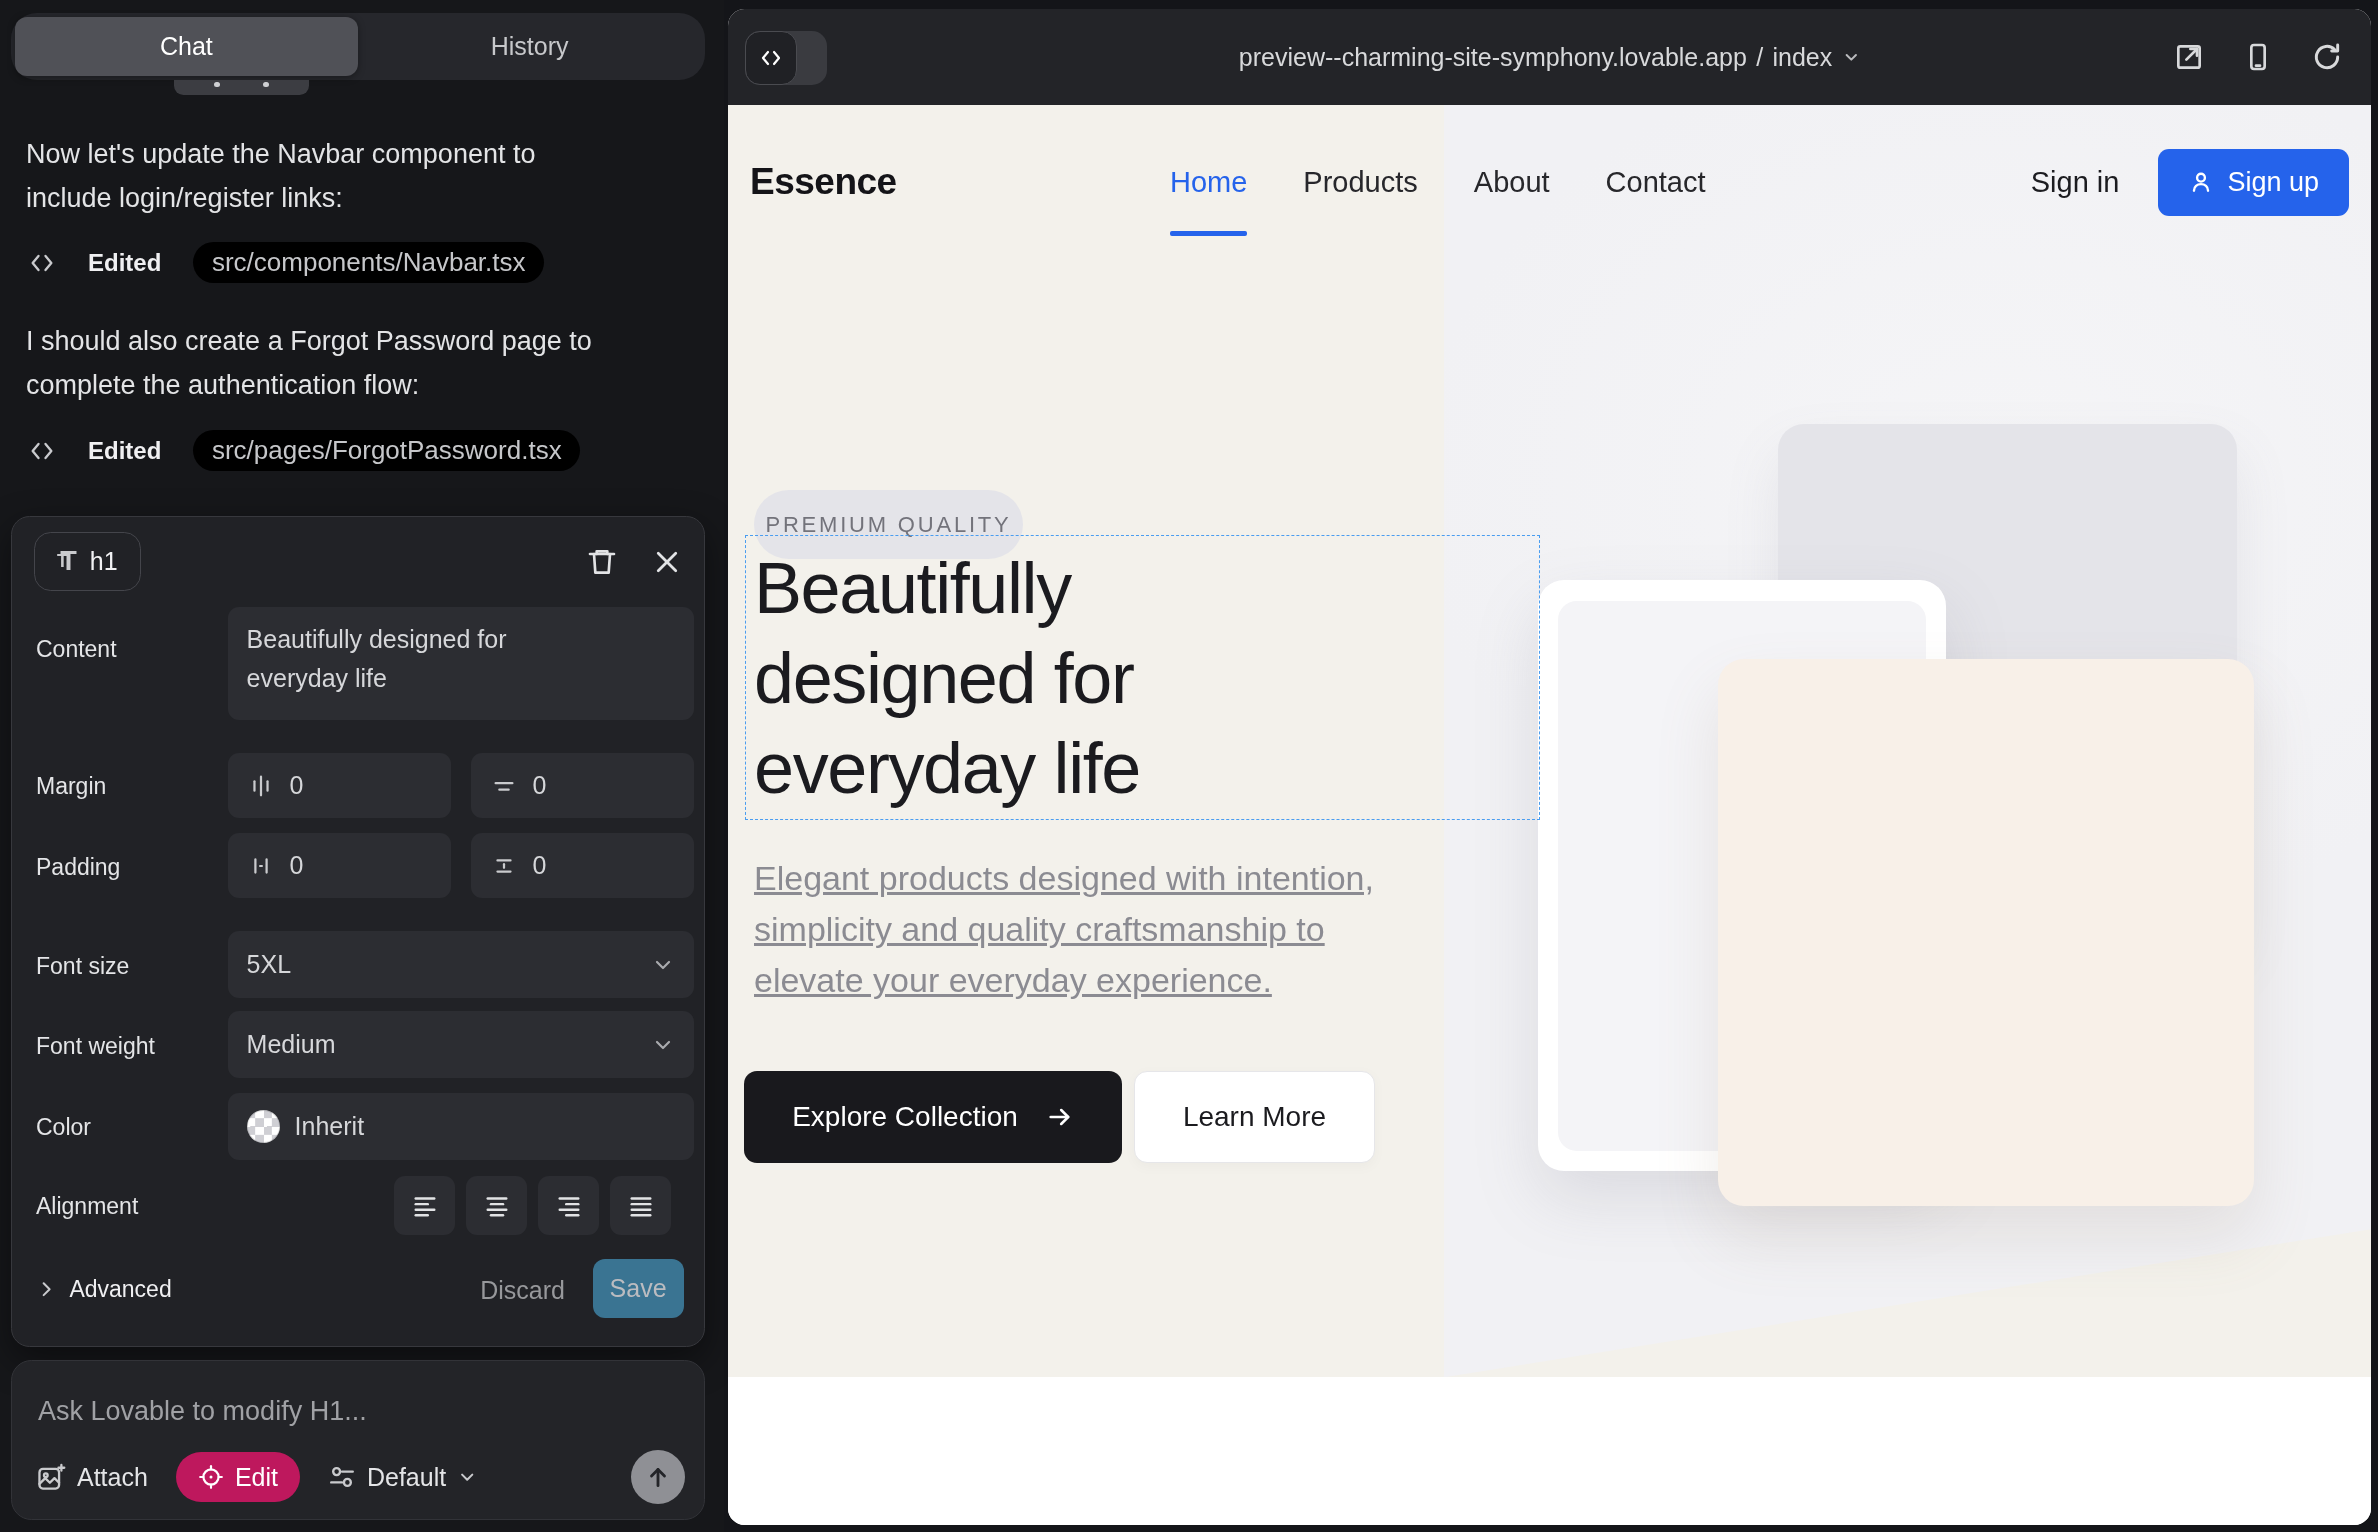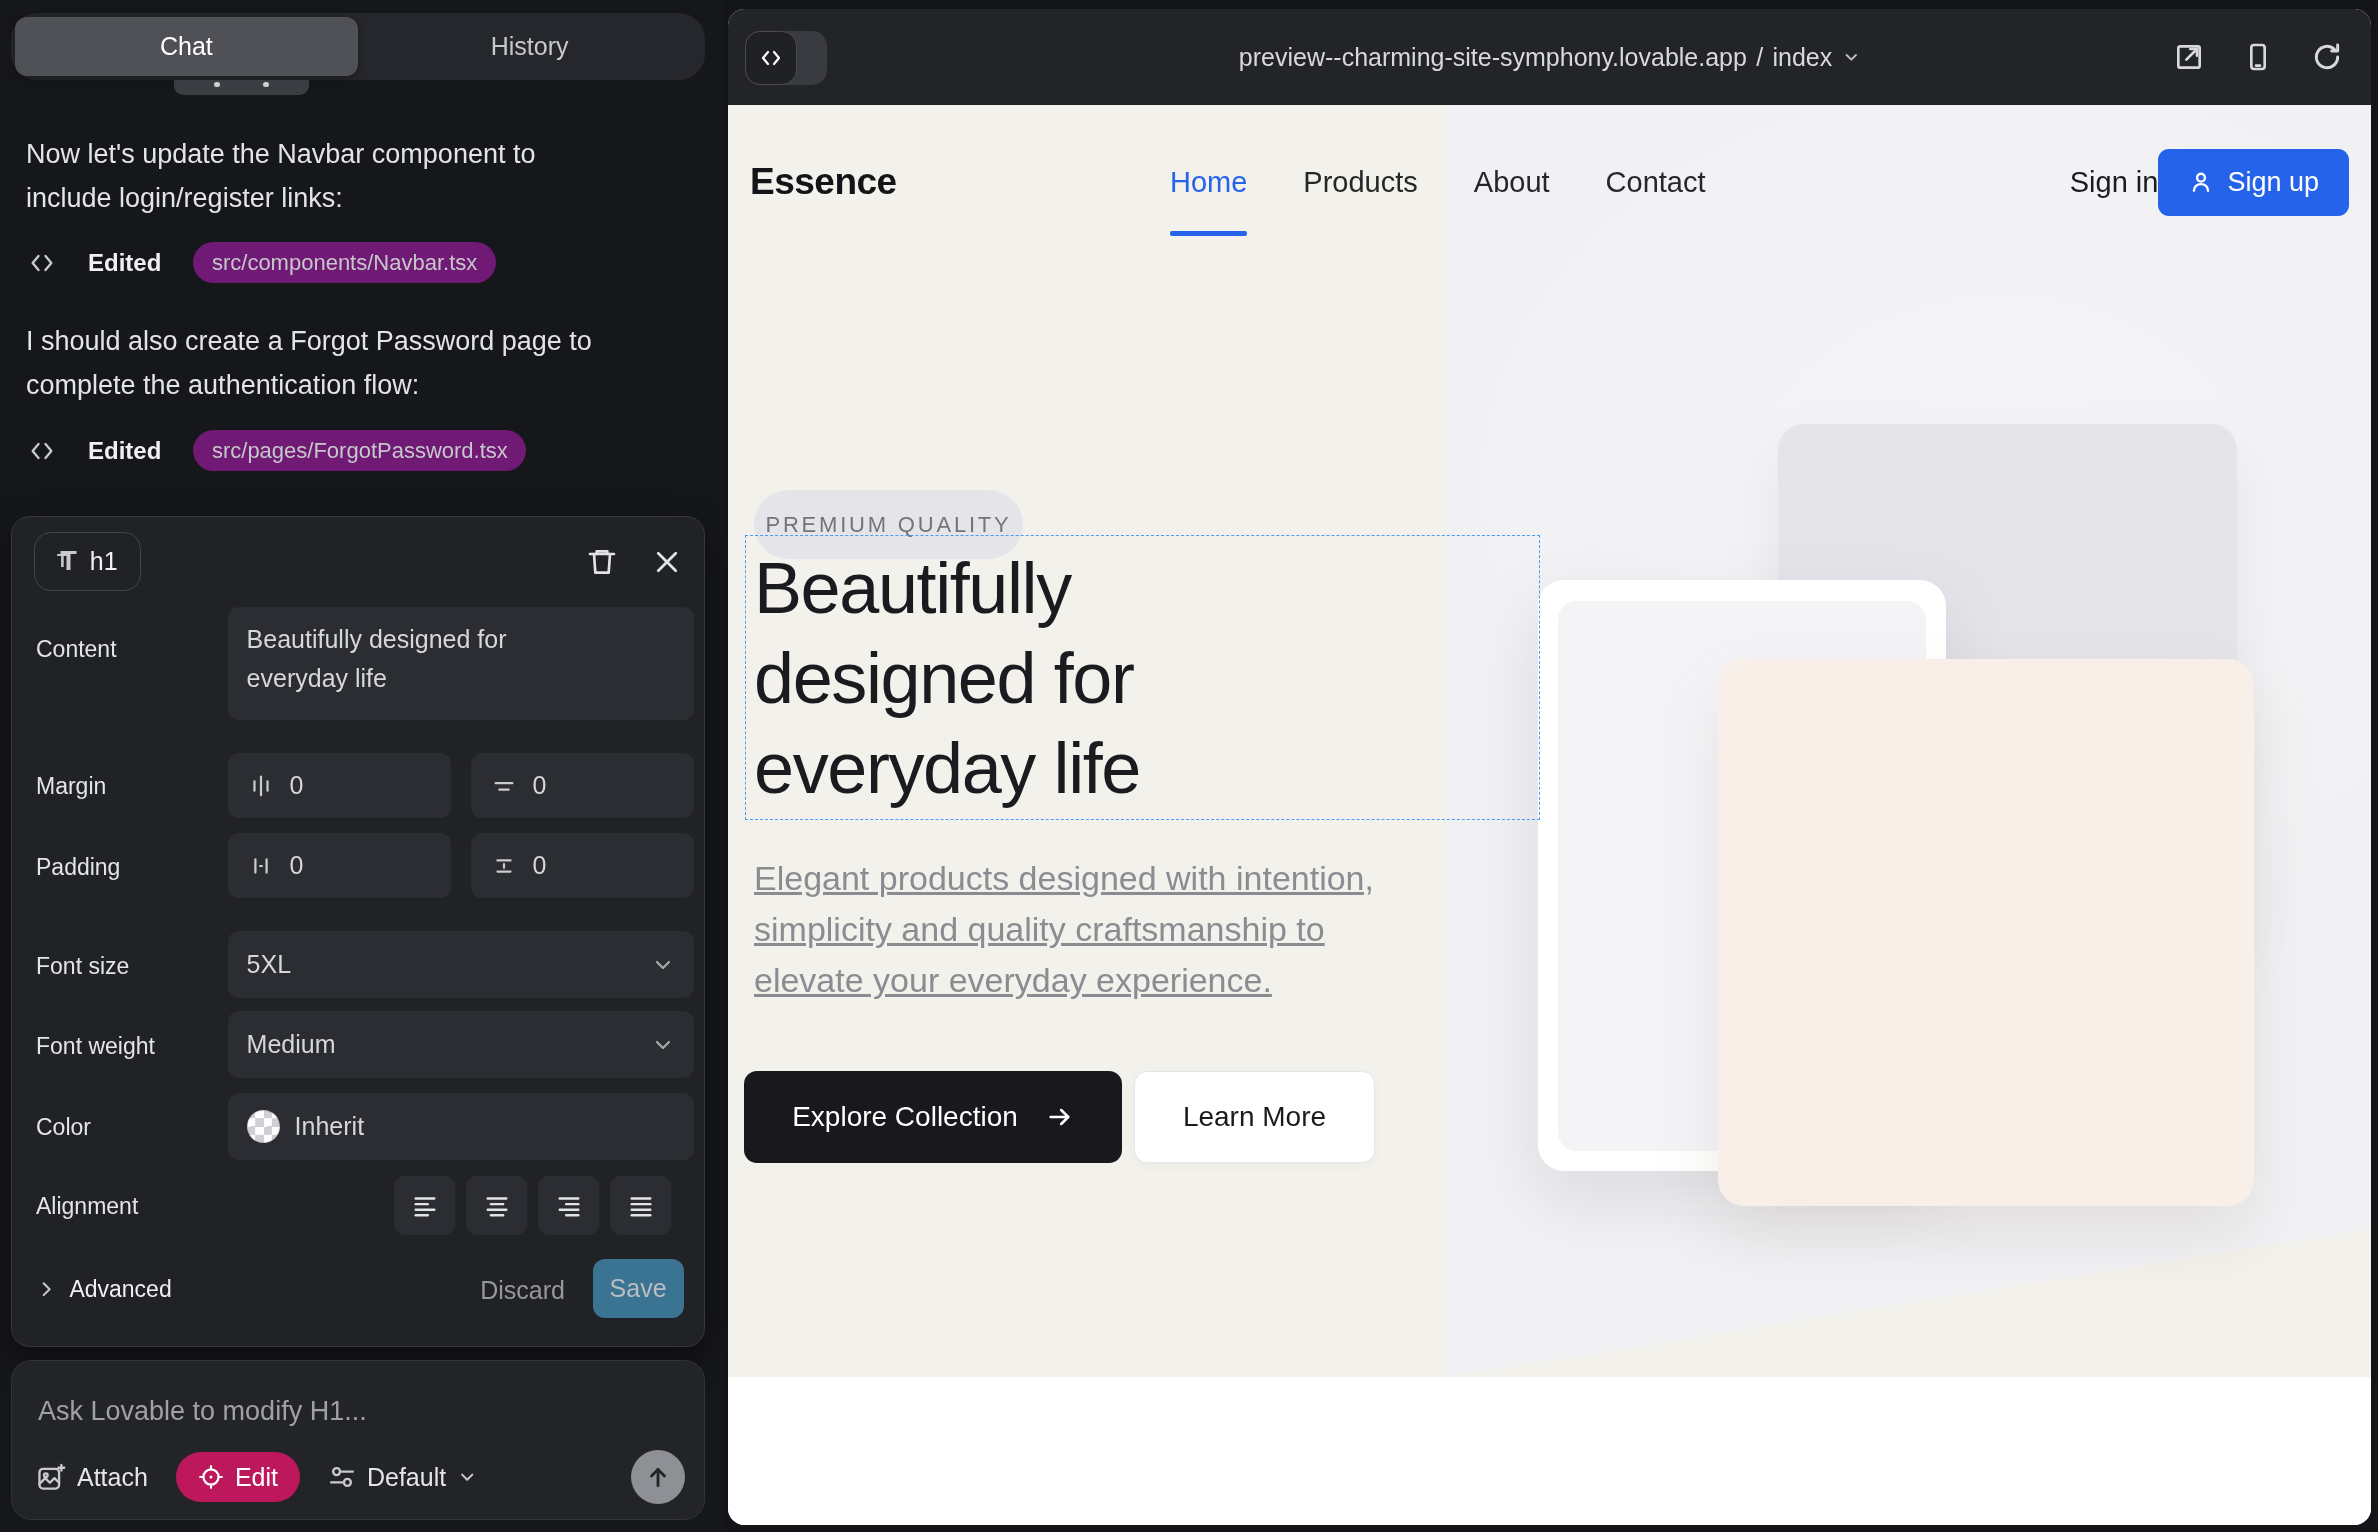--- a/index.html
+++ b/index.html
@@ -13,21 +13,21 @@
   .tabbar { position:absolute; left:11px; top:13px; width:694px; height:67px; background:#26272c; border-radius:26px; display:flex; padding:3.7px; }
   .tab { flex:1; display:flex; align-items:center; justify-content:center; font-size:25px; color:#c7c8cb; border-radius:12px; cursor:pointer; }
   .tab.active { background:#505157; color:#ffffff; box-shadow:0 1.9px 7.4px rgba(0,0,0,.35); }
 
   .scroll-chip { position:absolute; left:174px; top:80px; width:135px; height:15px; background:#3c3d42; border-radius:0 0 9.3px 9.3px; display:flex; align-items:flex-start; justify-content:center; gap:43px; }
   .scroll-chip i { width:5.6px; height:5.6px; border-radius:50%; background:#cfd0d3; margin-top:1.9px; }
 
   .msg { position:absolute; left:26px; width:649px; font-size:27px; line-height:44px; color:#e3e4e6; }
   .file-row { position:absolute; left:28px; display:flex; align-items:center; gap:32px; height:43px; }
   .file-row .act { font-size:24px; font-weight:700; color:#f0f0f2; }
-  .file-chip { background:#701a75; border-radius:927px; padding:0 18.6px; height:41px; display:flex; align-items:center; font-size:22px; color:#c6c7ca; }
+  .file-chip { background:#000000; border-radius:927px; padding:0 18.6px; height:41px; display:flex; align-items:center; font-size:26px; color:#c6c7ca; }
   .icon { display:inline-flex; align-items:center; justify-content:center; color:#c9cacd; }
 
   
   .panel { position:absolute; left:11px; top:516px; width:694px; height:831px; background:#212226; border:0.9px solid #37383d; border-radius:18.6px; box-shadow:0 13px 37px rgba(0,0,0,.45); }
   .tagpill { position:absolute; left:22px; top:15px; height:59px; padding:0 22px; border:0.9px solid #44454b; border-radius:16.7px; display:inline-flex; align-items:center; gap:13px; color:#f2f2f4; }
   .tagpill .t-small { font-size:17.6px; font-weight:600; }
   .tagpill .t-big { font-size:27px; font-weight:600; margin-left:-7.4px; }
   .tagpill .tagname { font-size:25px; }
   .panel-iconbtn { position:absolute; top:22px; width:45px; height:45px; display:flex; align-items:center; justify-content:center; color:#e2e3e5; cursor:pointer; }
   .panel-label { position:absolute; left:24px; font-size:23px; color:#e4e5e7; }
@@ -75,21 +75,21 @@
   .card.white { left:810px; top:475px; width:408px; height:591px; background:#ffffff; box-shadow:0 28px 65px rgba(120,120,140,.18); }
   .card.white .inner { position:absolute; left:20.4px; top:20.4px; right:20.4px; bottom:20.4px; background:#f4f4f7; border-radius:18.6px; }
   .card.cream { left:990px; top:554px; width:536px; height:547px; background:#f8f0e8; box-shadow:0 32px 65px rgba(140,120,100,.14); }
 
   .site-nav { position:absolute; left:0; top:0; right:0; height:154px; }
   .brand { position:absolute; left:22px; top:0; height:154px; display:flex; align-items:center; font-size:37px; font-weight:700; color:#141418; letter-spacing:-0.5px; }
   .nav-links { position:absolute; left:442px; top:0; height:154px; display:flex; align-items:center; gap:56px; }
   .nav-link { font-size:29px; color:#27272b; cursor:pointer; position:relative; }
   .nav-link.active { color:#2563eb; }
   .nav-link.active::after { content:""; position:absolute; left:0; right:0; bottom:-37px; height:4.6px; background:#2563eb; border-radius:1.9px; }
-  .auth { position:absolute; right:22px; top:0; height:154px; display:flex; align-items:center; }
+  .auth { position:absolute; right:22px; top:0; height:154px; display:flex; align-items:center; gap:39px; }
   .signin { font-size:29px; color:#1c1c20; cursor:pointer; }
   .signup { display:flex; align-items:center; gap:13px; height:67px; padding:0 30px; background:#2563eb; border:none; border-radius:11px; color:#ffffff; font-size:27px; font-family:inherit; cursor:pointer; }
 
   .badge { position:absolute; left:26px; top:385px; width:269px; height:69px; background:#e4e4e9; border-radius:927px; display:flex; align-items:center; justify-content:center; font-size:22px; letter-spacing:2.8px; color:#73737b; }
   .selection { position:absolute; left:16.7px; top:430px; width:795px; height:285px; border:1.9px dashed #4a9df0; }
   .hero-h1 { position:absolute; left:26px; top:438px; font-size:72px; font-weight:500; line-height:90px; color:#1b1b1f; letter-spacing:-1.4px; }
   .hero-p { position:absolute; left:26px; top:748px; font-size:34px; line-height:51px; color:#8b8b92;text-decoration:underline; }
   .ctas { position:absolute; left:16px; top:966px; display:flex; gap:12px; }
   .cta-primary { width:378px; height:92px; background:#19191d; border:none; border-radius:13px; color:#ffffff; font-size:28px; font-family:inherit; display:flex; align-items:center; justify-content:center; gap:28px; cursor:pointer; }
   .cta-secondary { width:241px; height:92px; background:#ffffff; border:1.9px solid #e6e6e9; border-radius:13px; color:#1b1b1f; font-size:28px; font-family:inherit; display:flex; align-items:center; justify-content:center; cursor:pointer; box-shadow:0 3.7px 13px rgba(0,0,0,.03); }

